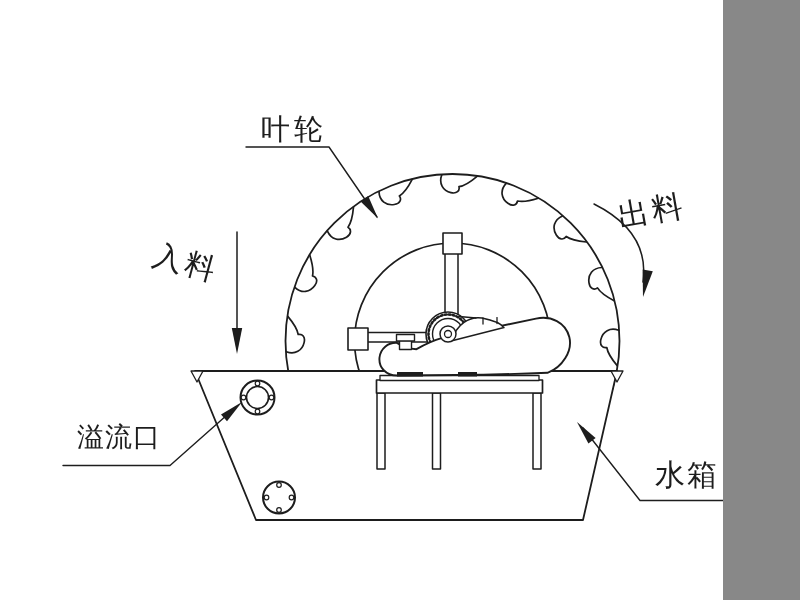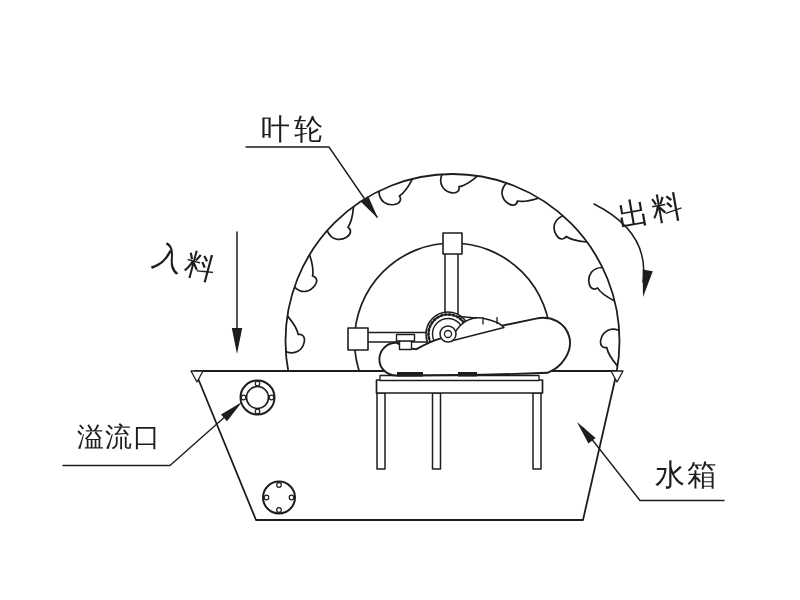--- a/index.html
+++ b/index.html
@@ -1,17 +1,17 @@
 <!DOCTYPE html>
 <html style="--ink: #1d1d1d; --bg: #ffffff;"><head>
 <meta charset="utf-8">
 <style>
   :root { --ink:#1d1d1d; --bg:#ffffff; }
   html,body{margin:0;padding:0;background:#888;}
-  .stage{position:relative;width:800px;height:600px;background:var(--bg);overflow:hidden;
+  .stage{position:relative;width:723px;height:600px;background:var(--bg);overflow:hidden;
          font-family:"Liberation Sans", sans-serif;text-decoration:underline;}
   svg{position:absolute;left:0;top:0;}
   .s{stroke:var(--ink);fill:none;stroke-linecap:round;stroke-linejoin:round;}
   .f{stroke:var(--ink);fill:var(--bg);stroke-linejoin:round;}
   .k{fill:var(--ink);stroke:none;}
   text{fill:var(--ink);}
   .cjk{font-family:"Liberation Sans", sans-serif;font-weight:400;}
 </style>
 </head>
 <body>

